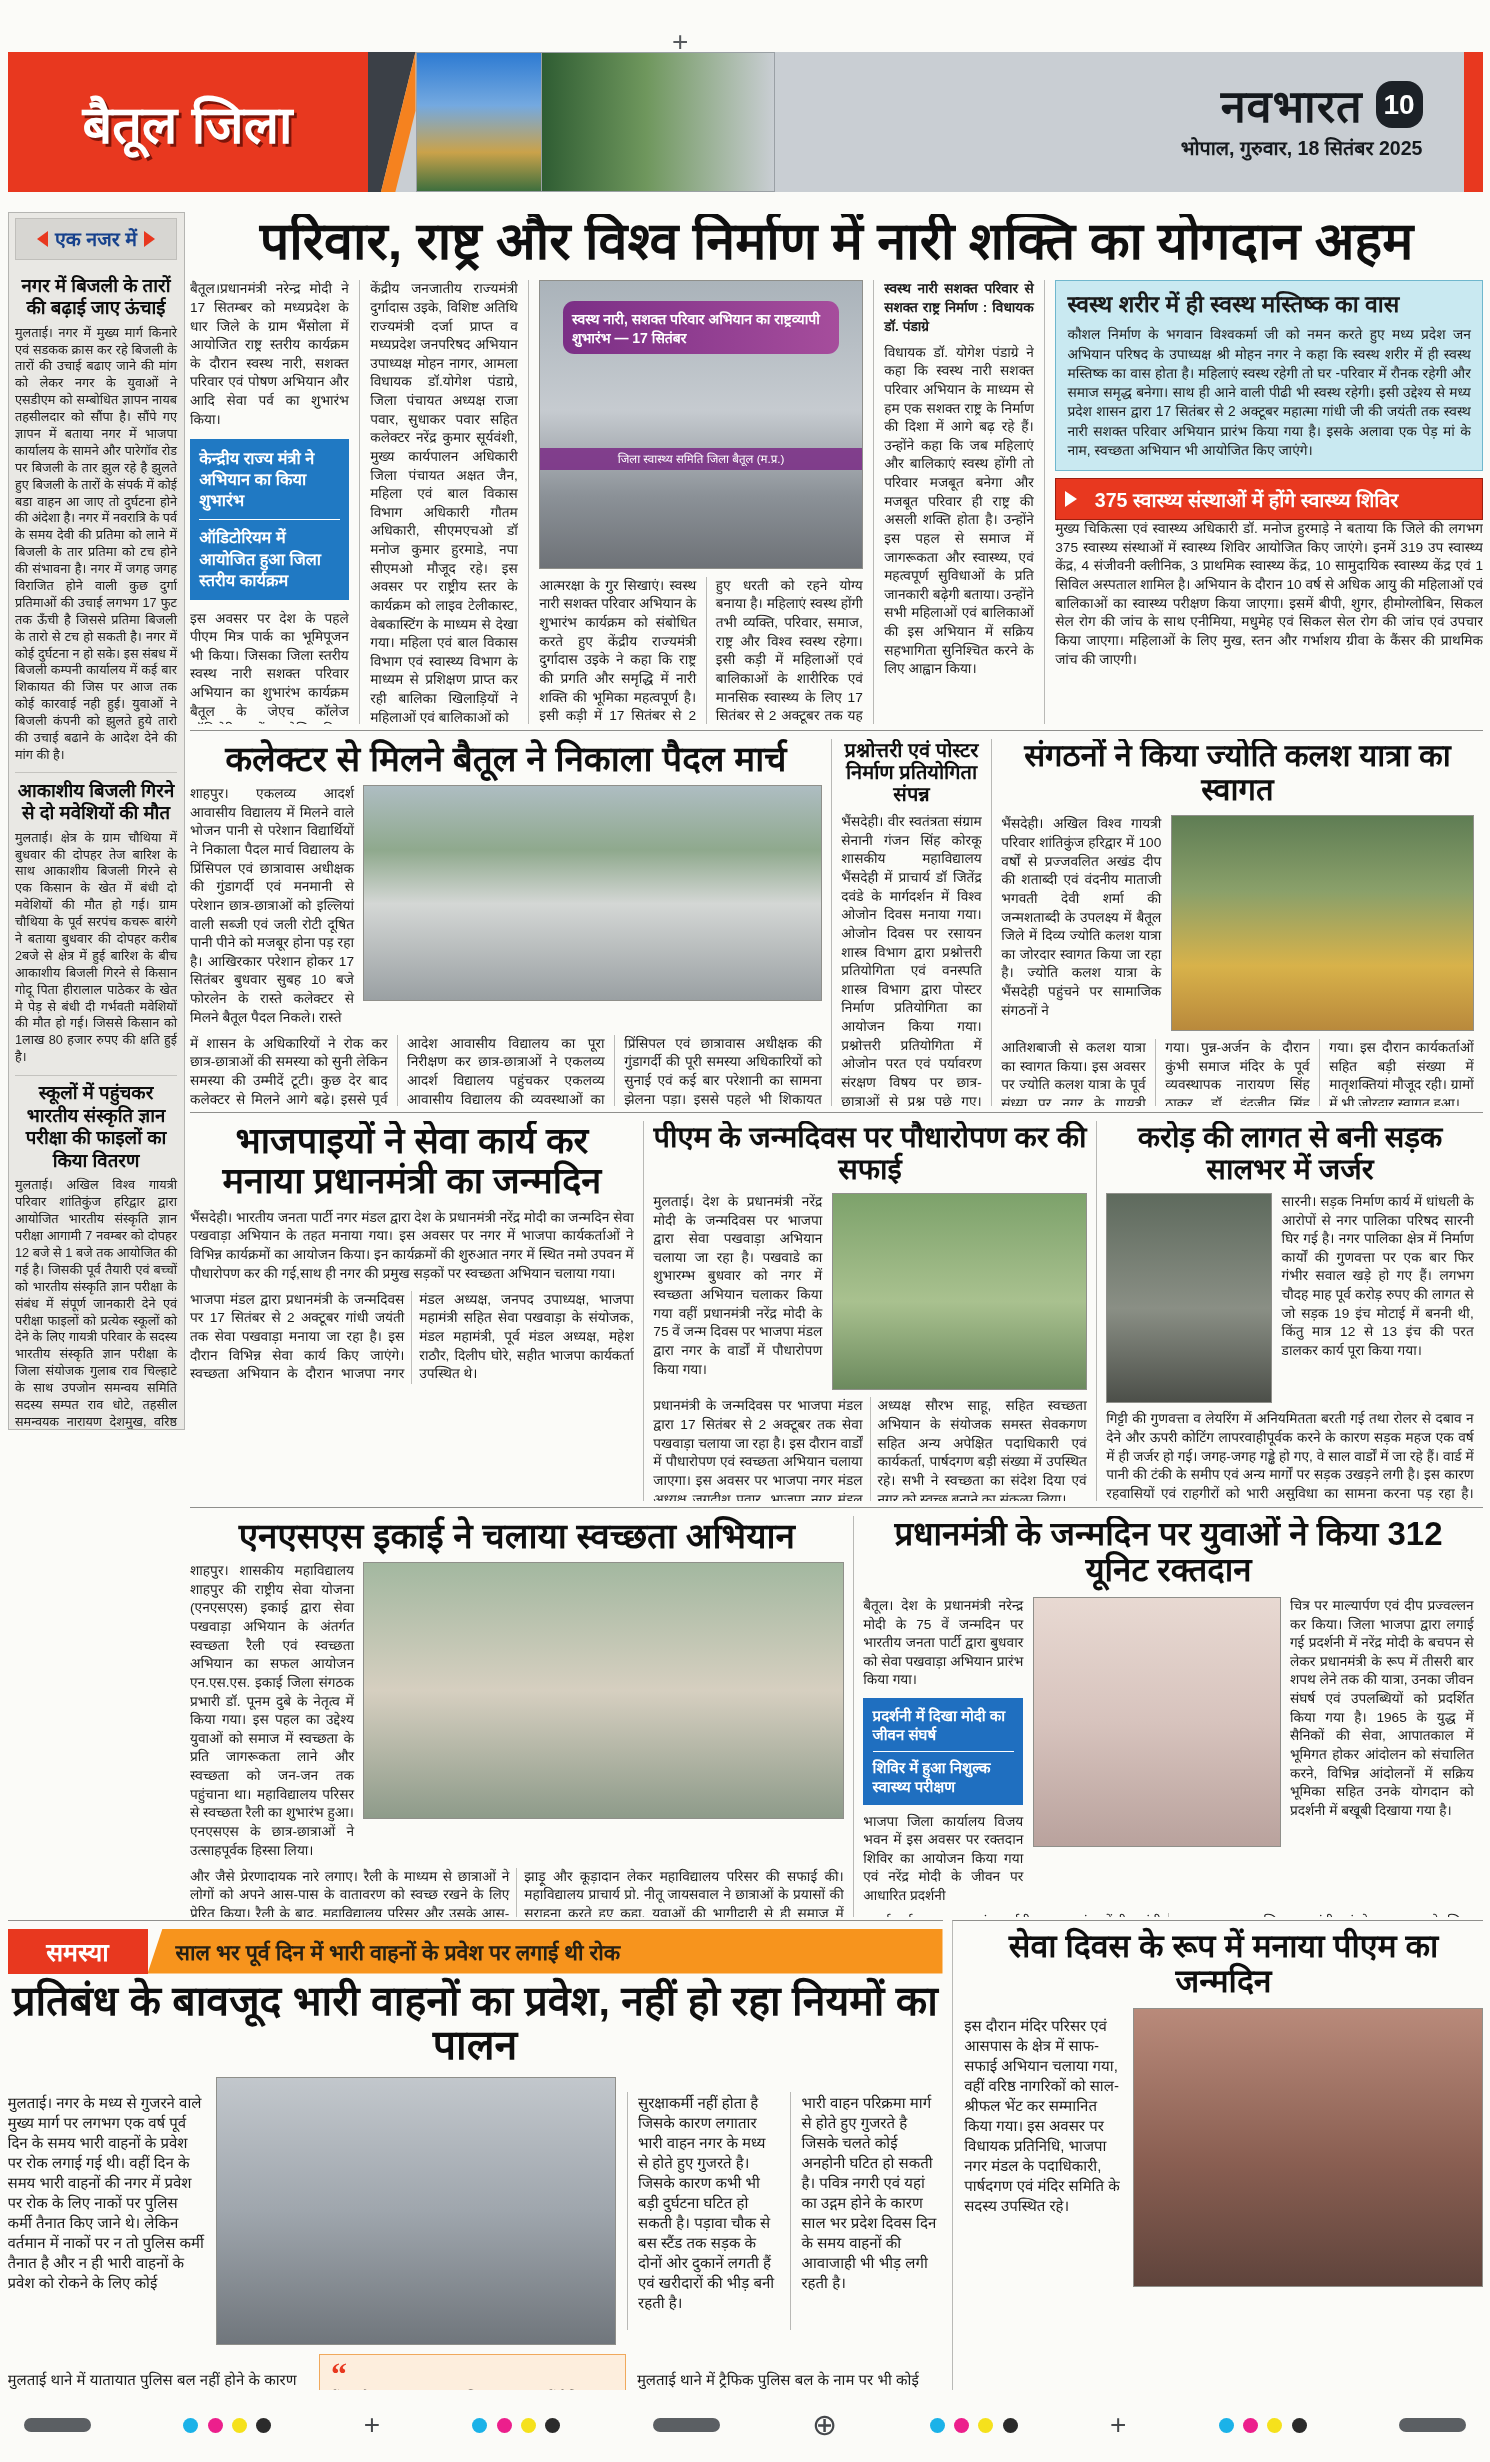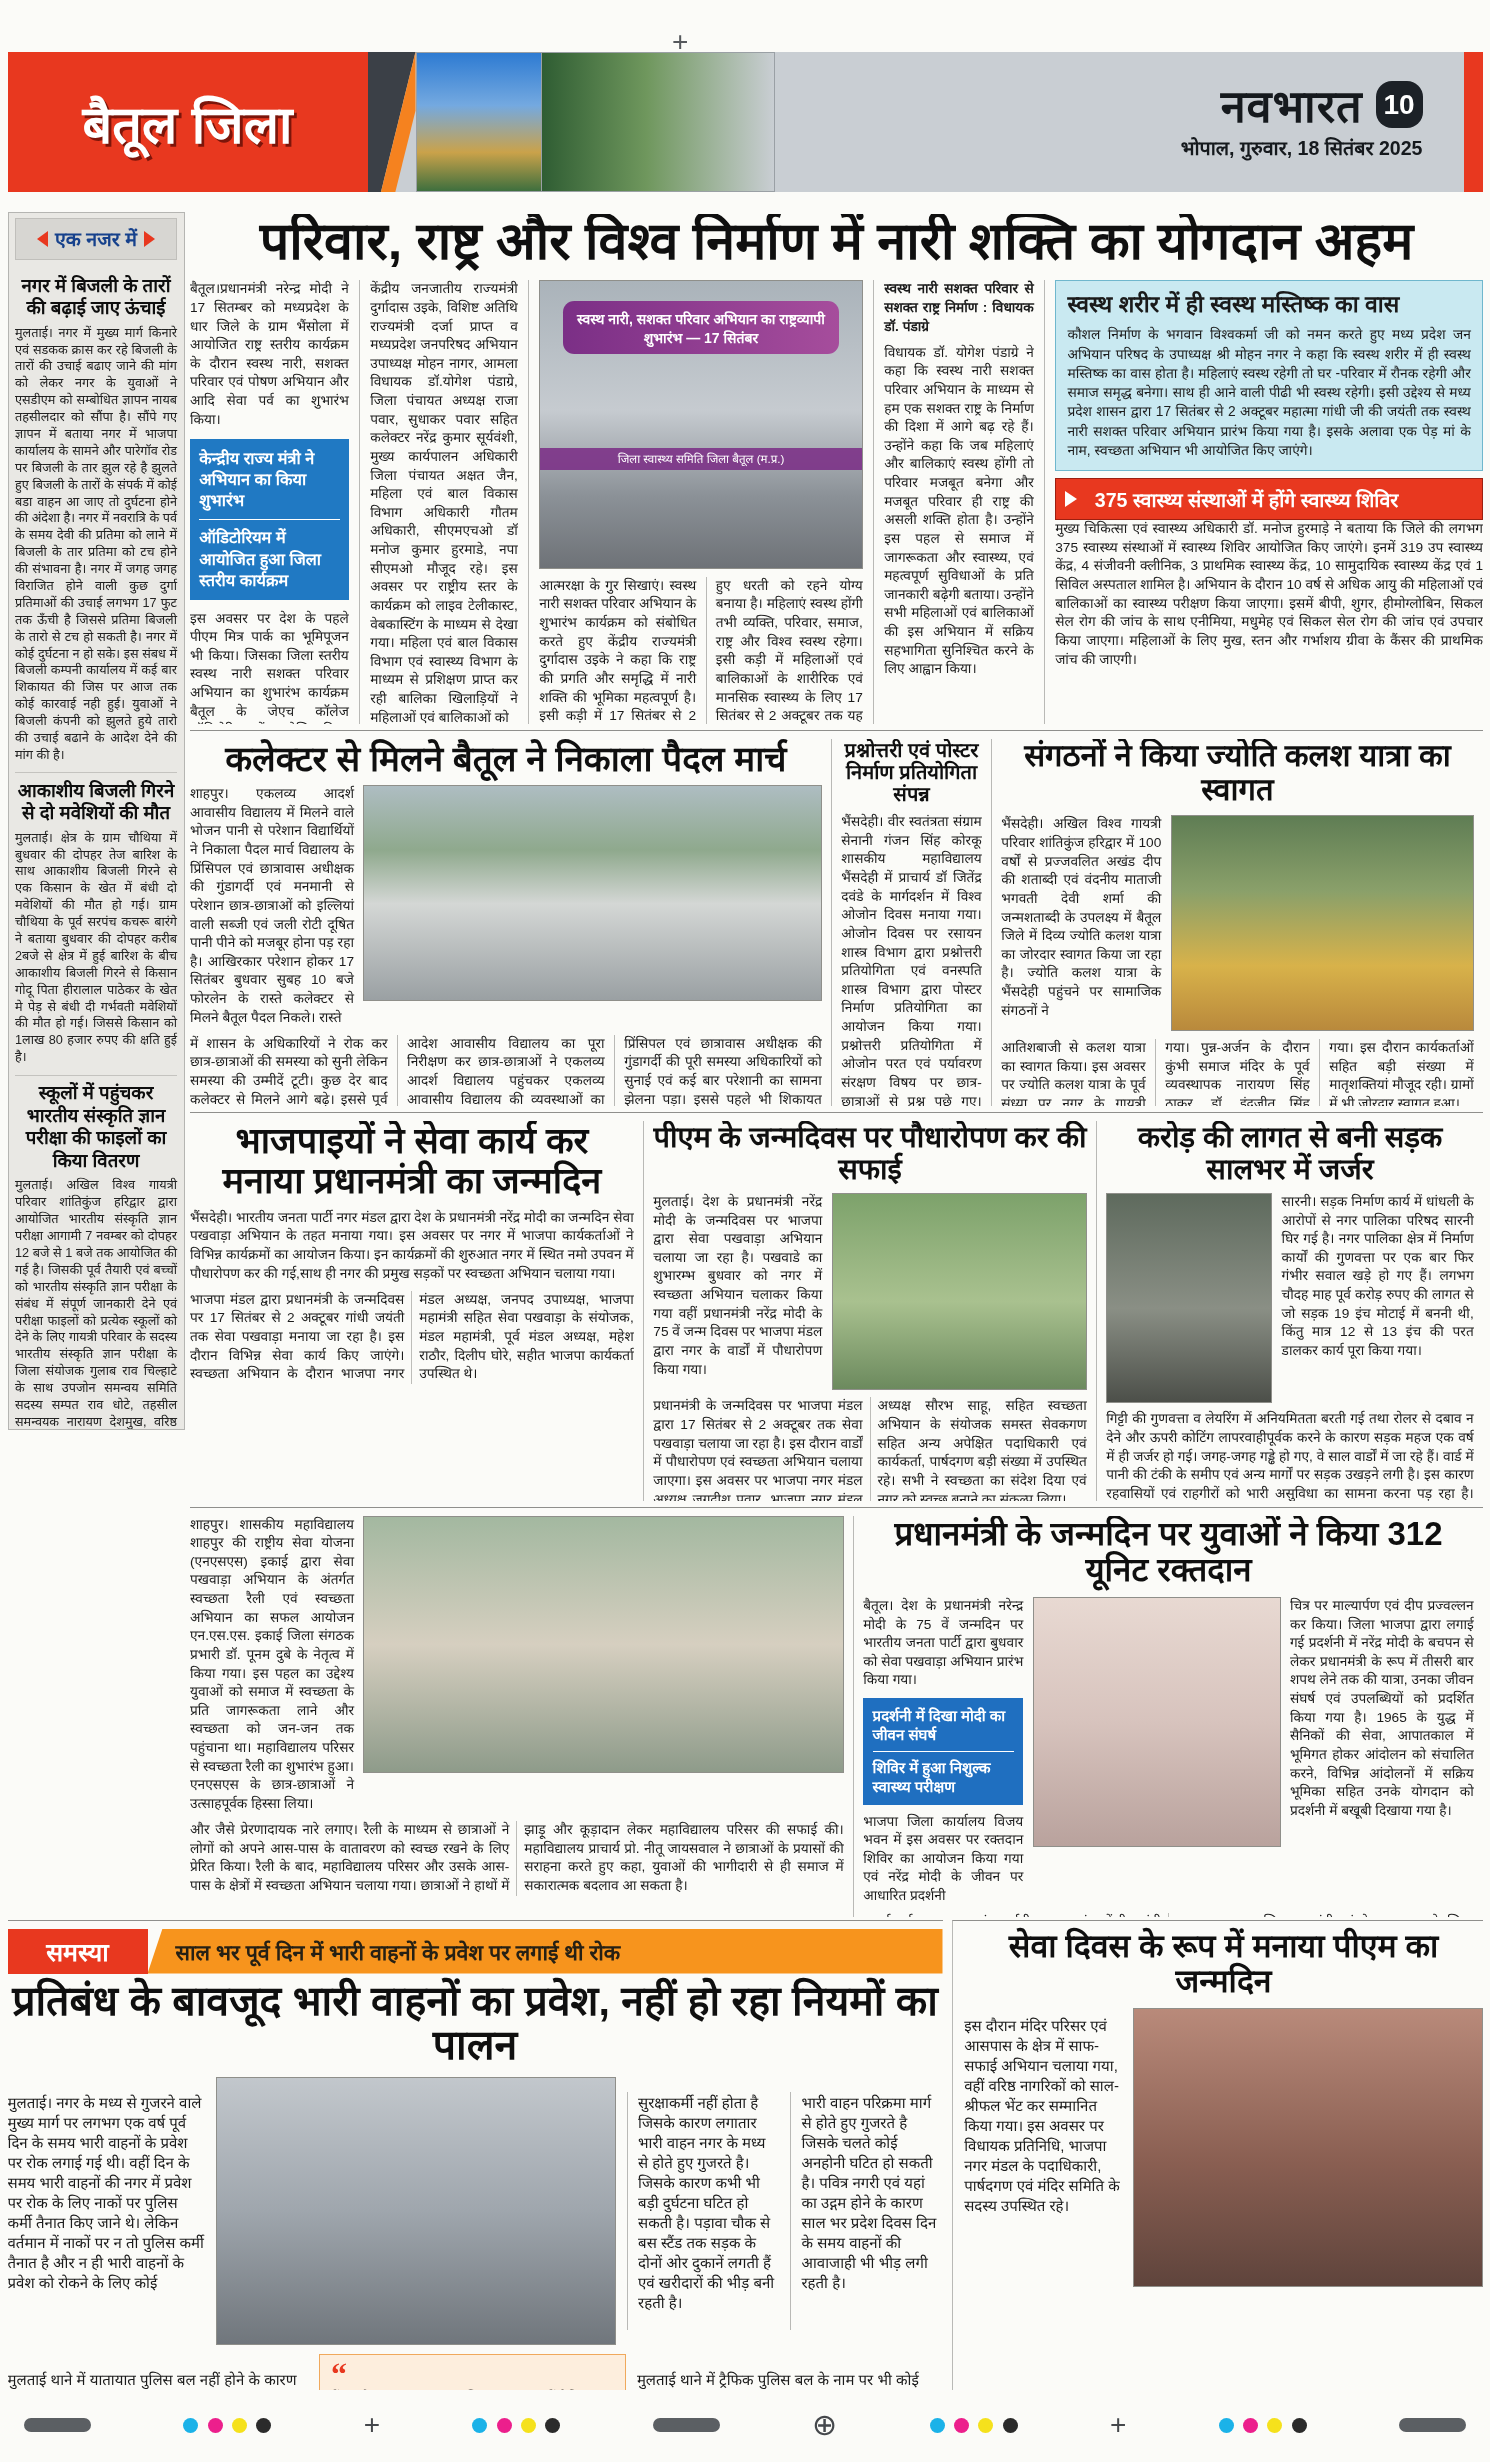--- a/index.html
+++ b/index.html
@@ -55,21 +55,21 @@
   .lc { padding:0 10.2px; }
   .lc1 { width:169px; padding-left:0; }
   .lc2 { width:169px; border-left:0.9px solid #b9b9b6; }
   .lphoto { width:345px; border-left:0.9px solid #b9b9b6; }
   .lc4 { width:171px; border-left:0.9px solid #b9b9b6; }
   .lc5 { flex:1; border-left:0.9px solid #b9b9b6; padding-right:0; }
   .blue-box { margin:9.3px 0; background:#2079c3; color:#fff; font-weight:700; font-size:16.3px; line-height:1.3; padding:9.3px; }
   .blue-box .bb2 { display:block; border-top:1.9px solid #fff; margin-top:7.5px; padding-top:7.5px; }
   .photo-stage { height:289px; position:relative; background:linear-gradient(180deg,#aab3ba 0%,#c6cbd0 45%,#8b9197 75%,#6e7277 100%); overflow:hidden; }
   .stage-banner { position:absolute; left:7%; top:7%; width:86%; padding:7.5px 9.3px; border-radius:11.2px;
-                  background:linear-gradient(90deg,#7b2f86,#a64d9c); color:#fff; font-weight:700; font-size:14px; text-align:center; }
+                  background:linear-gradient(90deg,#7b2f86,#a64d9c); color:#fff; font-weight:700; font-size:14px; text-align:left; }
   .stage-caption { position:absolute; left:0; right:0; top:58%; background:rgba(123,47,134,.88); color:#fff;
                    font-size:11.6px; text-align:center; padding:3.7px 0; }
   .under-row { display:flex; margin-top:7.5px; }
   .under-row p { width:50%; }
   .under-row p + p { border-left:0.9px solid #b9b9b6; margin-left:9.3px; padding-left:9.3px; }
   .bold-lead { font-weight:800; }
   .health-box { background:#c9e9f1; border:0.9px solid #6fb7cd; padding:9.3px 11.2px; }
   .health-box h4 { margin:0 0 7.5px; font-size:23px; font-weight:800; line-height:1.18; }
   .health-box p { font-size:13.8px; line-height:1.4; }
   .camps-bar { margin-top:7.5px; background:#e8381f; color:#fff; display:flex; align-items:center; gap:9.3px;
@@ -284,20 +284,21 @@
       <div class="col-row">
         <div class="photo ph-road" style="width:166px; height:210px; flex:0 0 auto;"></div>
         <p>सारनी। सड़क निर्माण कार्य में धांधली के आरोपों से नगर पालिका परिषद सारनी घिर गई है। नगर पालिका क्षेत्र में निर्माण कार्यों की गुणवत्ता पर एक बार फिर गंभीर सवाल खड़े हो गए हैं। लगभग चौदह माह पूर्व करोड़ रुपए की लागत से जो सड़क 19 इंच मोटाई में बननी थी, किंतु मात्र 12 से 13 इंच की परत डालकर कार्य पूरा किया गया।</p>
       </div>
       <p style="margin-top:7.5px;">गिट्टी की गुणवत्ता व लेयरिंग में अनियमितता बरती गई तथा रोलर से दबाव न देने और ऊपरी कोटिंग लापरवाहीपूर्वक करने के कारण सड़क महज एक वर्ष में ही जर्जर हो गई। जगह-जगह गड्ढे हो गए, वे साल वार्डों में जा रहे हैं। वार्ड में पानी की टंकी के समीप एवं अन्य मार्गों पर सड़क उखड़ने लगी है। इस कारण रहवासियों एवं राहगीरों को भारी असुविधा का सामना करना पड़ रहा है। रहवासियों ने जांच कर दोषी ठेकेदार एवं निर्माण कार्य में लापरवाही करने वाले जिम्मेदारों पर कार्रवाई की मांग की है।</p>
     </article>
   </section>
 
   <section class="band band3">
     <article class="art w-g">
+      <h2 class="h38">एनएसएस इकाई ने चलाया स्वच्छता अभियान</h2>
       <div class="col-row">
         <p style="width:164px;">शाहपुर। शासकीय महाविद्यालय शाहपुर की राष्ट्रीय सेवा योजना (एनएसएस) इकाई द्वारा सेवा पखवाड़ा अभियान के अंतर्गत स्वच्छता रैली एवं स्वच्छता अभियान का सफल आयोजन एन.एस.एस. इकाई जिला संगठक प्रभारी डॉ. पूनम दुबे के नेतृत्व में किया गया। इस पहल का उद्देश्य युवाओं को समाज में स्वच्छता के प्रति जागरूकता लाने और स्वच्छता को जन-जन तक पहुंचाना था। महाविद्यालय परिसर से स्वच्छता रैली का शुभारंभ हुआ। एनएसएस के छात्र-छात्राओं ने उत्साहपूर्वक हिस्सा लिया।</p>
         <div class="photo ph-nss" style="flex:1; height:257px;"></div>
       </div>
       <div class="cols2">
         <p>और जैसे प्रेरणादायक नारे लगाए। रैली के माध्यम से छात्राओं ने लोगों को अपने आस-पास के वातावरण को स्वच्छ रखने के लिए प्रेरित किया। रैली के बाद, महाविद्यालय परिसर और उसके आस-पास के क्षेत्रों में स्वच्छता अभियान चलाया गया। छात्राओं ने हाथों में झाड़ू और कूड़ादान लेकर महाविद्यालय परिसर की सफाई की। महाविद्यालय प्राचार्य प्रो. नीतू जायसवाल ने छात्राओं के प्रयासों की सराहना करते हुए कहा, युवाओं की भागीदारी से ही समाज में सकारात्मक बदलाव आ सकता है।</p>
       </div>
     </article>
     <article class="art w-h">
       <h2 class="h36">प्रधानमंत्री के जन्मदिन पर युवाओं ने किया 312 यूनिट रक्तदान</h2>

